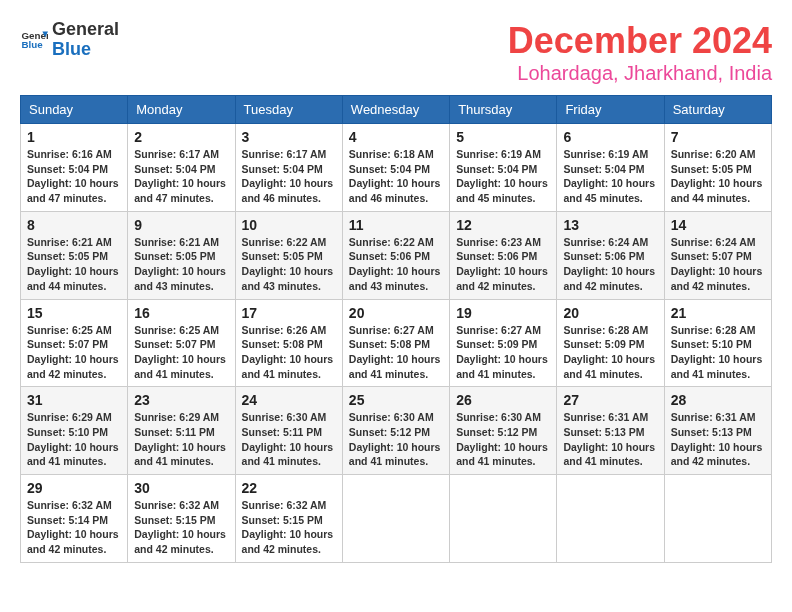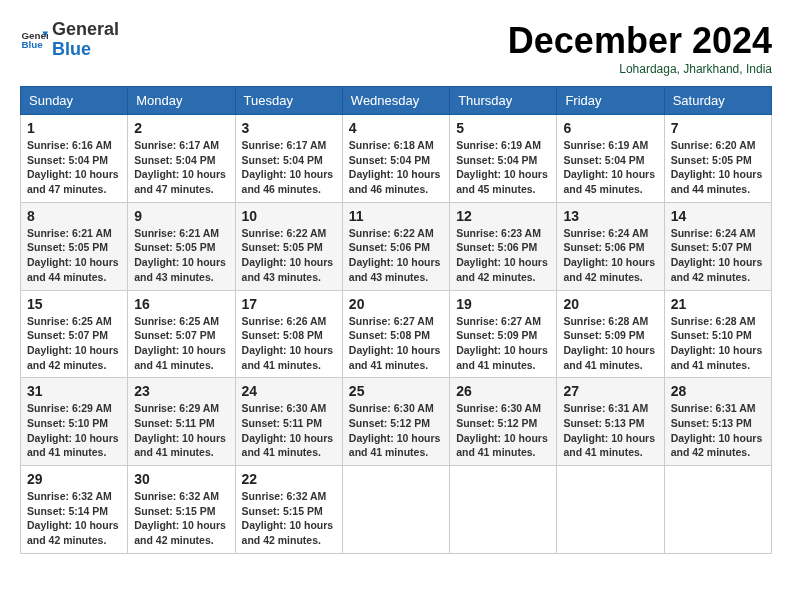--- a/index.html
+++ b/index.html
@@ -24,25 +24,25 @@
     .logo-icon {
       width: 28px;
       height: 28px;
     }
     .title-area {
       text-align: right;
     }
     .month-title {
       font-size: 36px;
       font-weight: bold;
-      color: #000000;
+      color: #ef4444;
     }
     .location {
-      font-size: 12px;
-      color: #14532d;
+      font-size: 20px;
+      color: #ec4899;
     }
     .calendar {
       width: 100%;
       border-collapse: collapse;
       font-size: 11px;
     }
     .calendar th {
       background-color: #2b6cb0;
       color: white;
       text-align: left;

